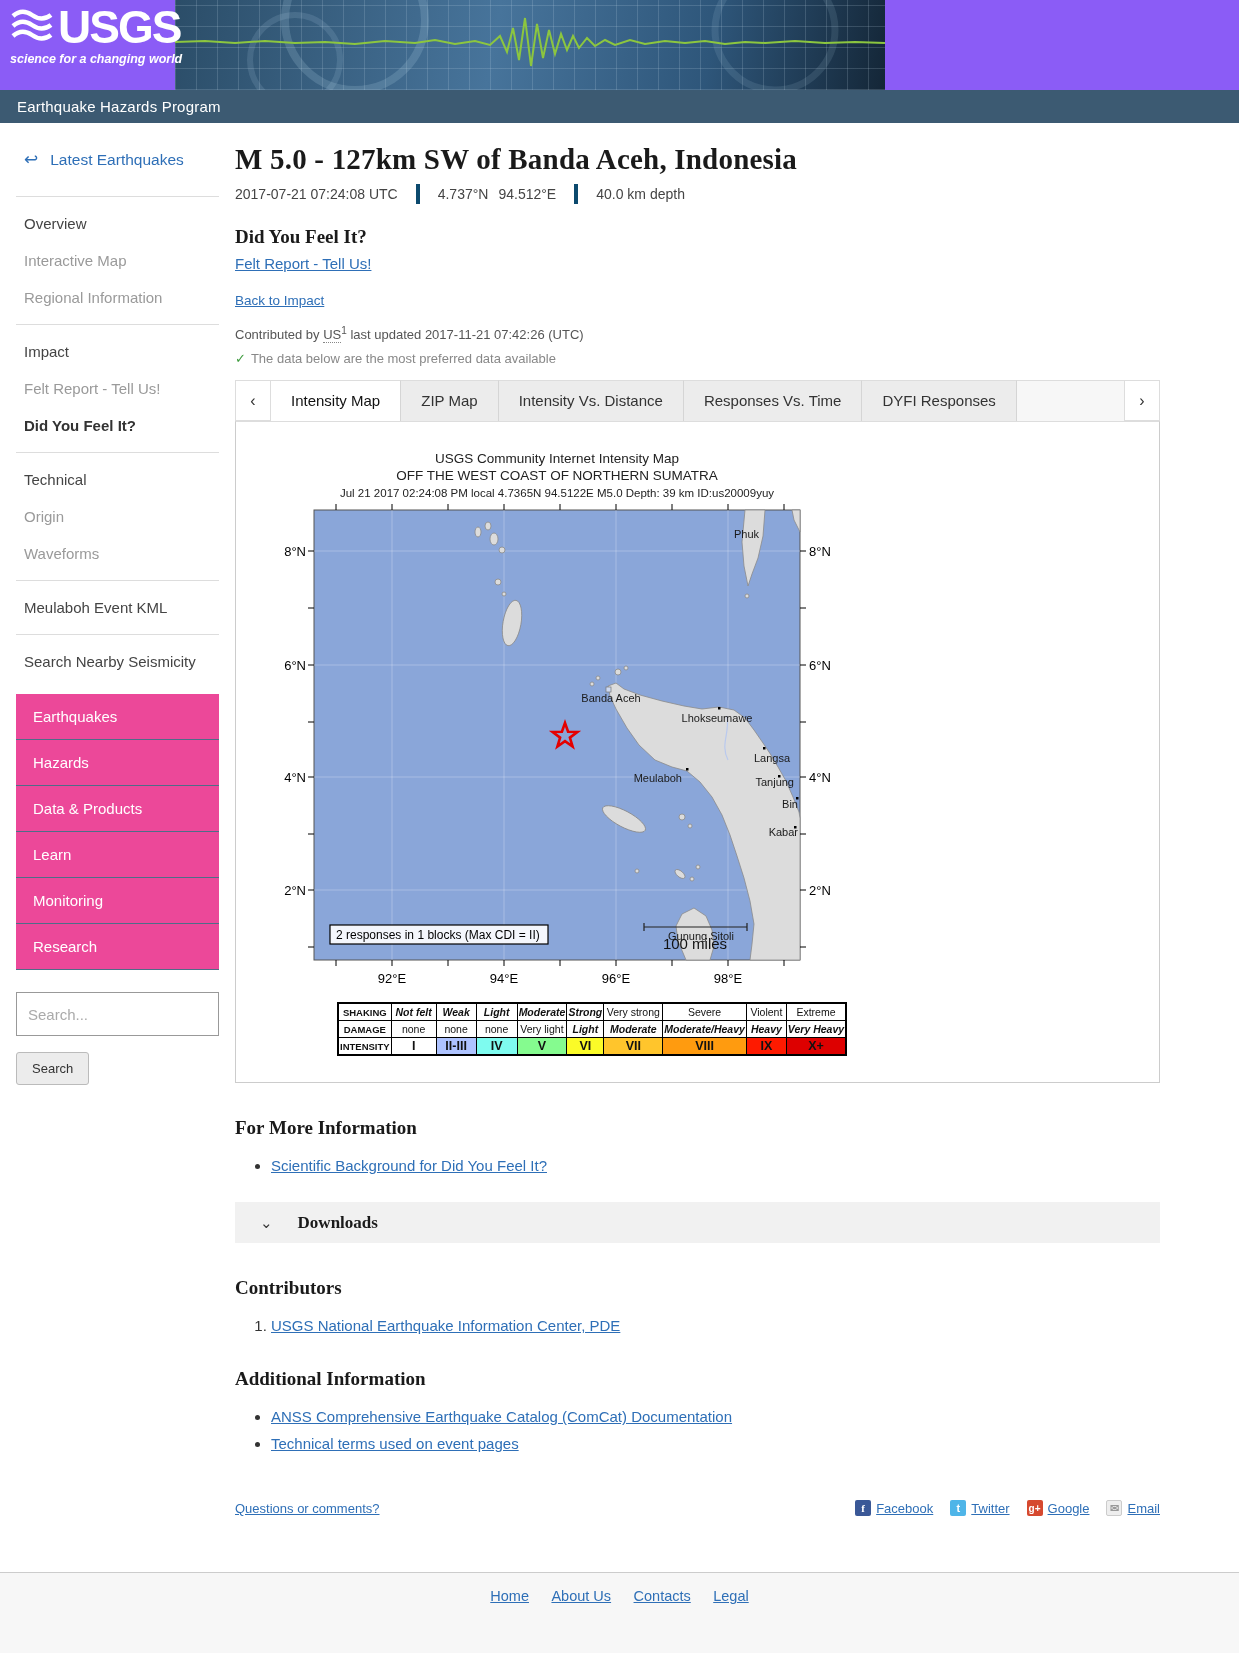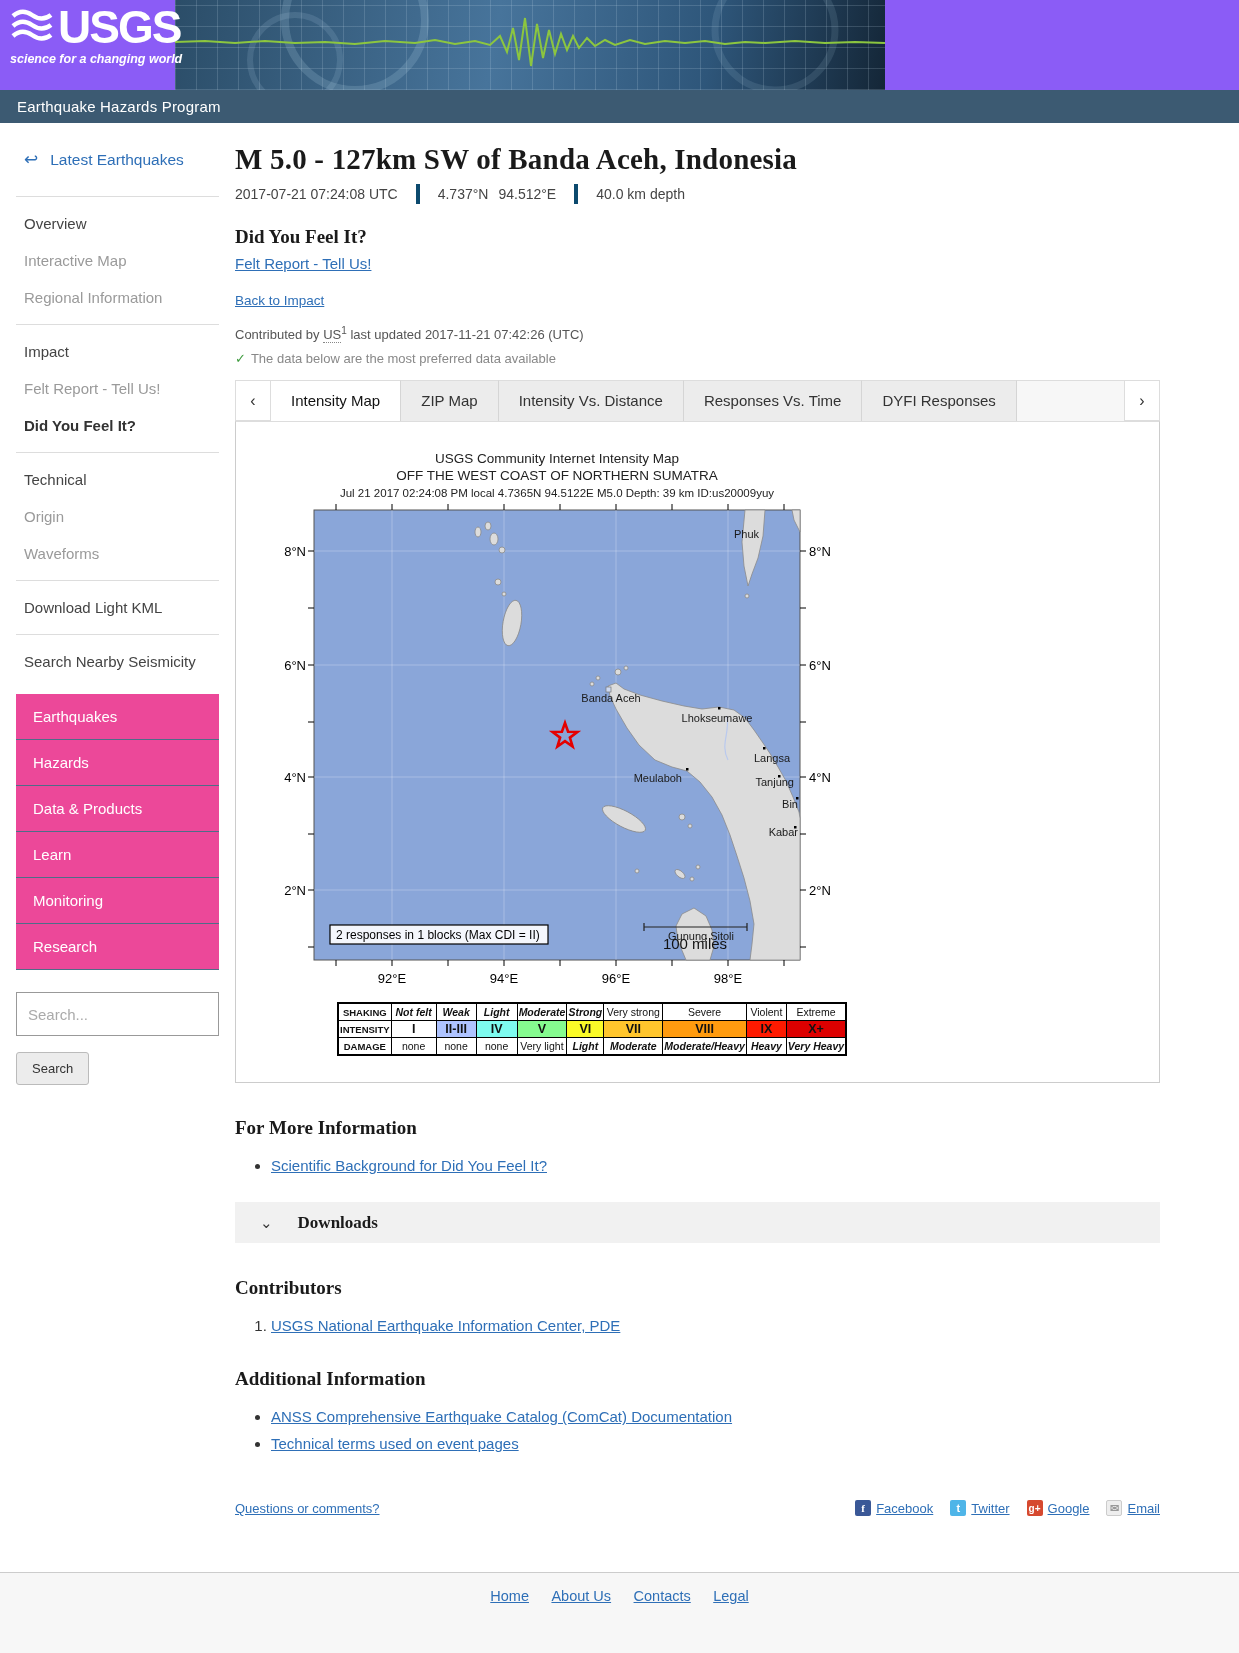--- a/index.html
+++ b/index.html
@@ -163,21 +163,21 @@
     <div class="side-item">Impact</div>
     <div class="side-item secondary">Felt Report - Tell Us!</div>
     <div class="side-item current">Did You Feel It?</div>
     <hr class="side-divider">
 
     <div class="side-item">Technical</div>
     <div class="side-item secondary">Origin</div>
     <div class="side-item secondary">Waveforms</div>
     <hr class="side-divider">
 
-    <div class="side-item">Download Light KML</div>
+    <div class="side-item">Meulaboh Event KML</div>
     <hr class="side-divider">
     <div class="side-item">Search Nearby Seismicity</div>
 
     <div class="nav-blocks">
       <div class="nav-block">Earthquakes</div>
       <div class="nav-block">Hazards</div>
       <div class="nav-block">Data &amp; Products</div>
       <div class="nav-block">Learn</div>
       <div class="nav-block">Monitoring</div>
       <div class="nav-block">Research</div>
@@ -383,42 +383,42 @@
           <td class="bi" style="width:40px">Weak</td>
           <td class="bi" style="width:41px">Light</td>
           <td class="bi" style="width:48px">Moderate</td>
           <td class="bi" style="width:37px">Strong</td>
           <td style="width:59px">Very strong</td>
           <td style="width:69px">Severe</td>
           <td style="width:40px">Violent</td>
           <td style="width:51px">Extreme</td>
         </tr>
         <tr>
+          <td class="rowhdr">DAMAGE</td>
+          <td>none</td>
+          <td>none</td>
+          <td>none</td>
+          <td>Very light</td>
+          <td class="bi">Light</td>
+          <td class="bi">Moderate</td>
+          <td class="bi">Moderate/Heavy</td>
+          <td class="bi">Heavy</td>
+          <td class="bi">Very Heavy</td>
+        </tr>
+        <tr>
           <td class="rowhdr">INTENSITY</td>
           <td class="int-cell" style="background: rgb(255, 255, 255);">I</td>
           <td class="int-cell" style="background: rgb(174, 195, 255);">II-III</td>
           <td class="int-cell" style="background: rgb(126, 251, 239);">IV</td>
           <td class="int-cell" style="background: rgb(133, 251, 143);">V</td>
           <td class="int-cell" style="background: rgb(251, 251, 40);">VI</td>
           <td class="int-cell" style="background: rgb(255, 197, 44);">VII</td>
           <td class="int-cell" style="background: rgb(255, 155, 15);">VIII</td>
           <td class="int-cell" style="background: rgb(254, 26, 0);">IX</td>
           <td class="int-cell" style="background: rgb(221, 0, 0);">X+</td>
-        </tr>
-        <tr>
-          <td class="rowhdr">DAMAGE</td>
-          <td>none</td>
-          <td>none</td>
-          <td>none</td>
-          <td>Very light</td>
-          <td class="bi">Light</td>
-          <td class="bi">Moderate</td>
-          <td class="bi">Moderate/Heavy</td>
-          <td class="bi">Heavy</td>
-          <td class="bi">Very Heavy</td>
         </tr>
       </tbody>
         </table>
     </div>
 
     
     <h3 class="h-serif sec-h">For More Information</h3>
     <ul class="links">
       <li><a>Scientific Background for Did You Feel It?</a></li>
     </ul>

